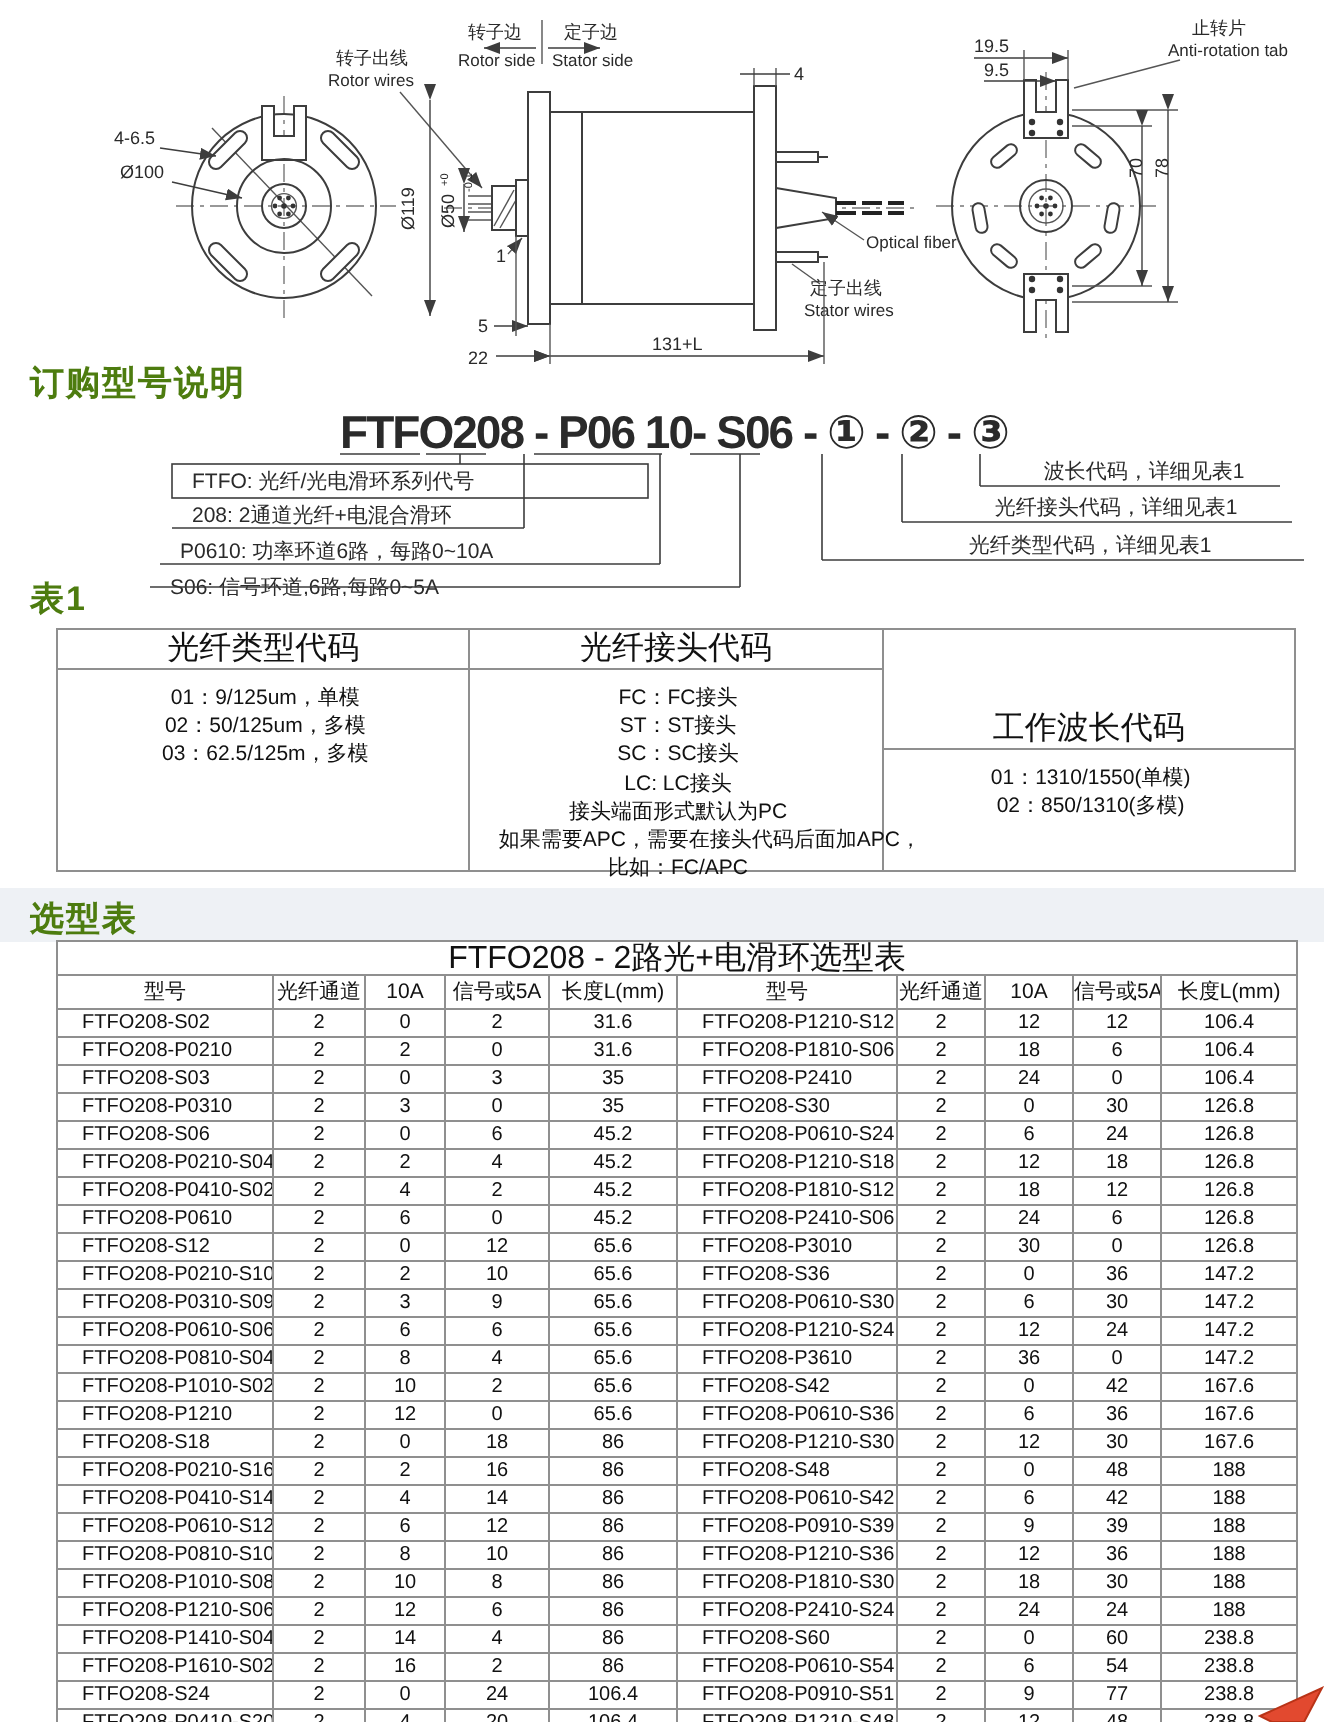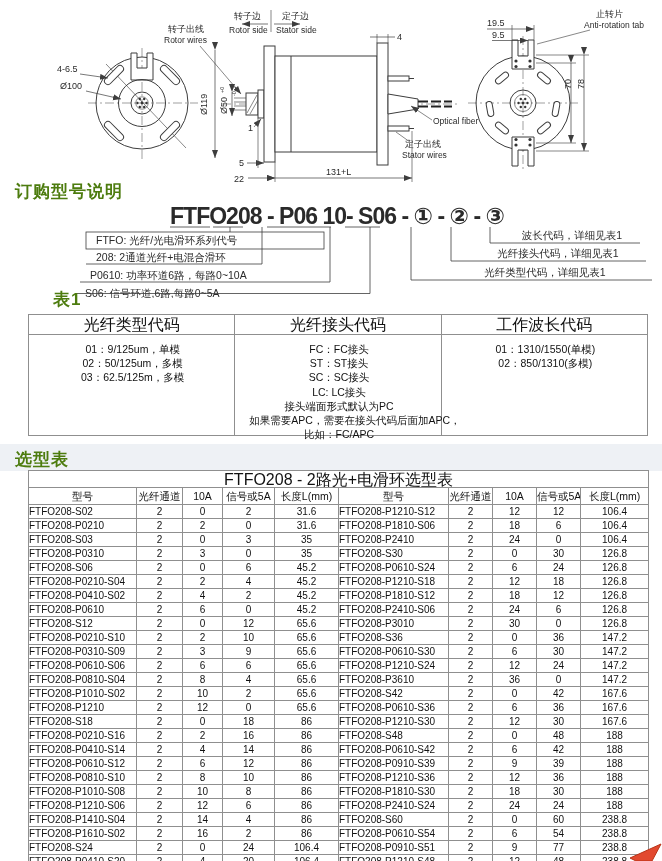--- a/index.html
+++ b/index.html
@@ -13,33 +13,33 @@
   .dwg-fill{fill:#fff;stroke:#3d3d3d;stroke-width:1;}
   .cdash{stroke:#777;stroke-width:.7;stroke-dasharray:9 3 2 3;fill:none;}
   .dimln{stroke:#3d3d3d;stroke-width:.7;fill:none;}
   .dimtx{font-size:9px;}
   .lbltx{font-size:9px;}
   .entx{font-size:8.5px;}
   
   #table1{position:absolute;left:28px;top:314px;width:618px;height:120px;
           border:1px solid #8f8f8f;display:flex;background:#fff;}
   .t1col{flex:1;border-right:1px solid #8f8f8f;display:flex;flex-direction:column;min-width:0;}
-  .t1col:last-child{border-right:none;}
+  .t1col:last-child{border-right:none;margin-top:40px;}
   .t1head{height:19px;line-height:19px;text-align:center;font-size:16px;border-bottom:1px solid #8f8f8f;}
   .t1body{padding:7px 12px 0 14px;font-size:10.5px;line-height:14.2px;text-align:center;}
   .t1-line{white-space:nowrap;}
   
   .sel-band{position:absolute;left:0;top:444px;width:662px;height:27px;background:#eef1f5;}
   #seltable{position:absolute;left:28px;top:470px;width:620px;border-collapse:collapse;
             table-layout:fixed;background:#fff;}
   #seltable td,#seltable th{border:1px solid #8f8f8f;font-size:10px;font-weight:normal;
             text-align:center;padding:0;height:13px;line-height:12px;overflow:hidden;white-space:nowrap;}
   #seltable .title-cell{height:16px;line-height:15px;font-size:16px;}
   #seltable th{height:16px;line-height:15px;font-size:10.5px;}
-  #seltable td.model{text-align:left;padding-left:0;}
+  #seltable td.model{text-align:left;padding-left:12px;}
   
   .code-text{font-size:23px;font-weight:bold;}
   .callout{font-size:10.5px;}
   .ln{stroke:#3d3d3d;stroke-width:.8;fill:none;}
 </style>
 </head>
 <body>
 
 <div id="page">
 
@@ -230,21 +230,21 @@
     <line class="ln" x1="411" y1="82" x2="652" y2="82"></line>
     <text class="callout" text-anchor="middle" x="545" y="78">光纤类型代码，详细见表1</text>
     <line class="ln" x1="451" y1="29" x2="451" y2="63"></line>
     <line class="ln" x1="451" y1="63" x2="646" y2="63"></line>
     <text class="callout" text-anchor="middle" x="558" y="59">光纤接头代码，详细见表1</text>
     <line class="ln" x1="490" y1="29" x2="490" y2="45"></line>
     <line class="ln" x1="490" y1="45" x2="640" y2="45"></line>
     <text class="callout" text-anchor="middle" x="572" y="41">波长代码，详细见表1</text>
   </svg>
 
-  <div class="sec-title" style="left:15px;top:288px;margin-left:38px;">表1</div>
+  <div class="sec-title" style="left:15px;top:288px;">表1</div>
 
   <div id="table1">
     <div class="t1col">
       <div class="t1head">光纤类型代码</div>
       <div class="t1body">
           <div class="t1-line">01：9/125um，单模</div>
           <div class="t1-line">02：50/125um，多模</div>
           <div class="t1-line">03：62.5/125m，多模</div>
         </div>
     </div>

